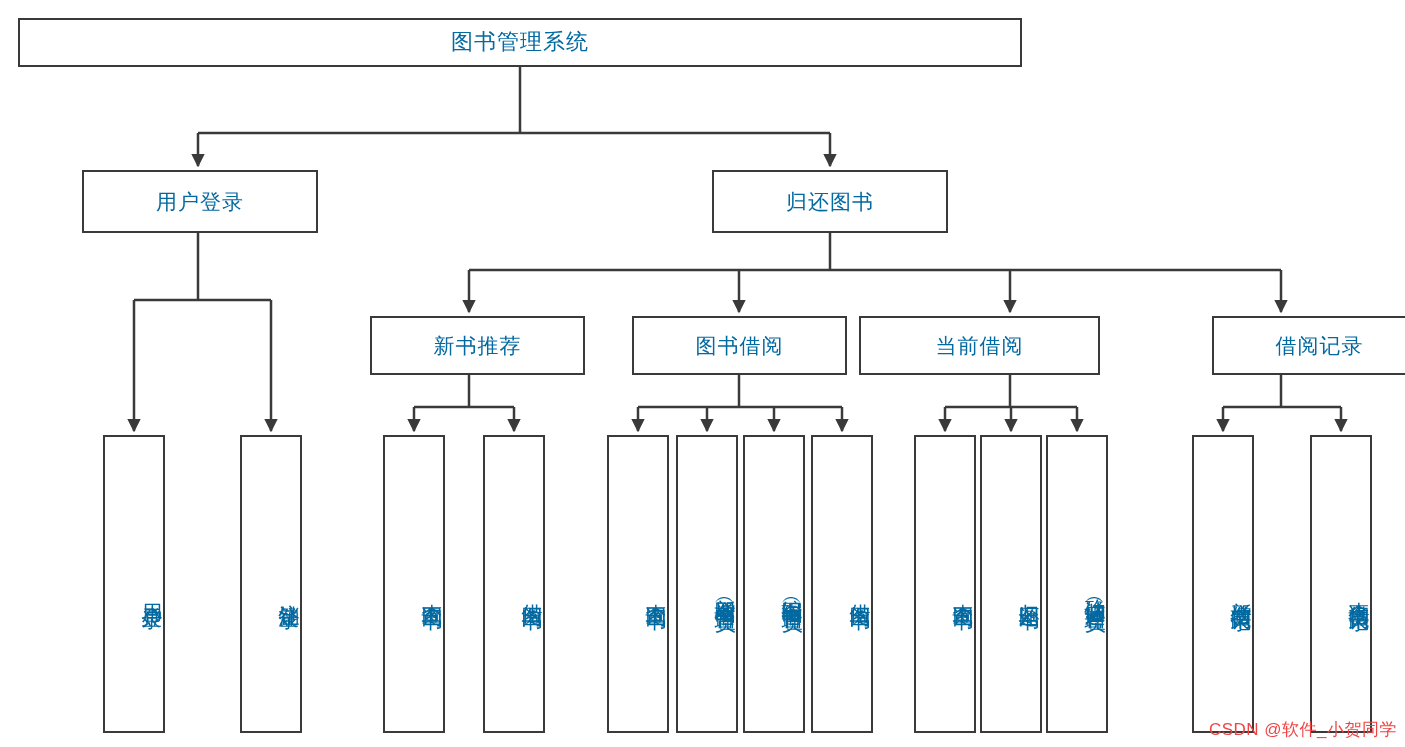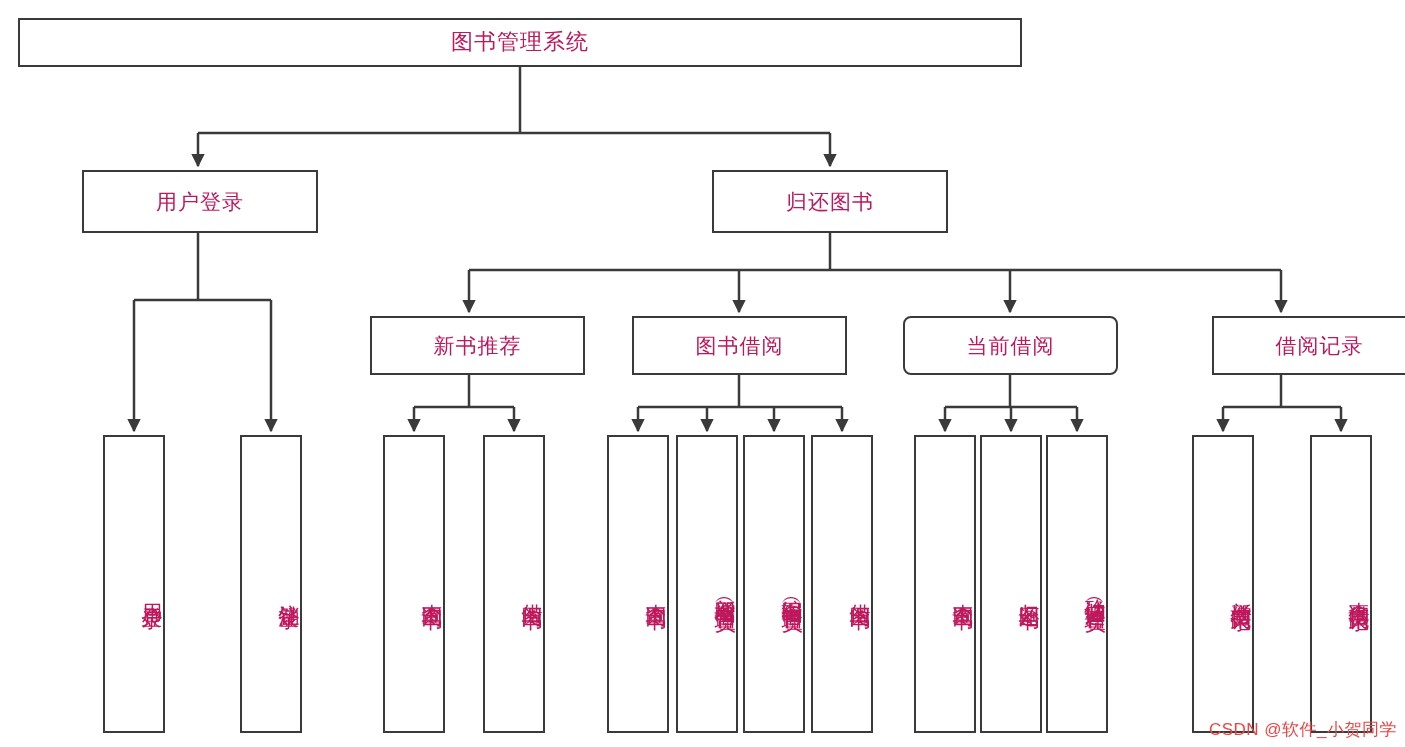--- a/index.html
+++ b/index.html
@@ -27,21 +27,21 @@
     pointer-events: none;
   }
   .node {
     position: absolute;
     box-sizing: border-box;
     background: #ffffff;
     border: 2px solid #3a3a3a;
     display: flex;
     align-items: center;
     justify-content: center;
-    color: #be185d;
+    color: #0369a1;
     z-index: 2;
   }
   .node.h {
     font-size: 21px;
     letter-spacing: 1px;
     line-height: 1.2;
     text-align: center;
   }
   .node.root {
     font-size: 22px;
@@ -138,21 +138,21 @@
   <div class="node h" style="left:712px; top:170px; width:236px; height:63px;">
     <span>归还图书</span>
   </div>
 
   <div class="node h" style="left:370px; top:316px; width:215px; height:59px;">
     <span>新书推荐</span>
   </div>
   <div class="node h" style="left:632px; top:316px; width:215px; height:59px;">
     <span>图书借阅</span>
   </div>
-  <div class="node h" style="left:903px; top:316px; width:215px; height:59px;border-radius:8px;">
+  <div class="node h" style="left:859px; top:316px; width:241px; height:59px;">
     <span>当前借阅</span>
   </div>
   <div class="node h" style="left:1174px; top:316px; width:215px; height:59px;margin-left:38px;">
     <span>借阅记录</span>
   </div>
 
   <div class="node v" style="left:103px; top:435px; width:62px; height:298px;">
     <span class="vtext">用户登录</span>
   </div>
   <div class="node v" style="left:240px; top:435px; width:62px; height:298px;">

